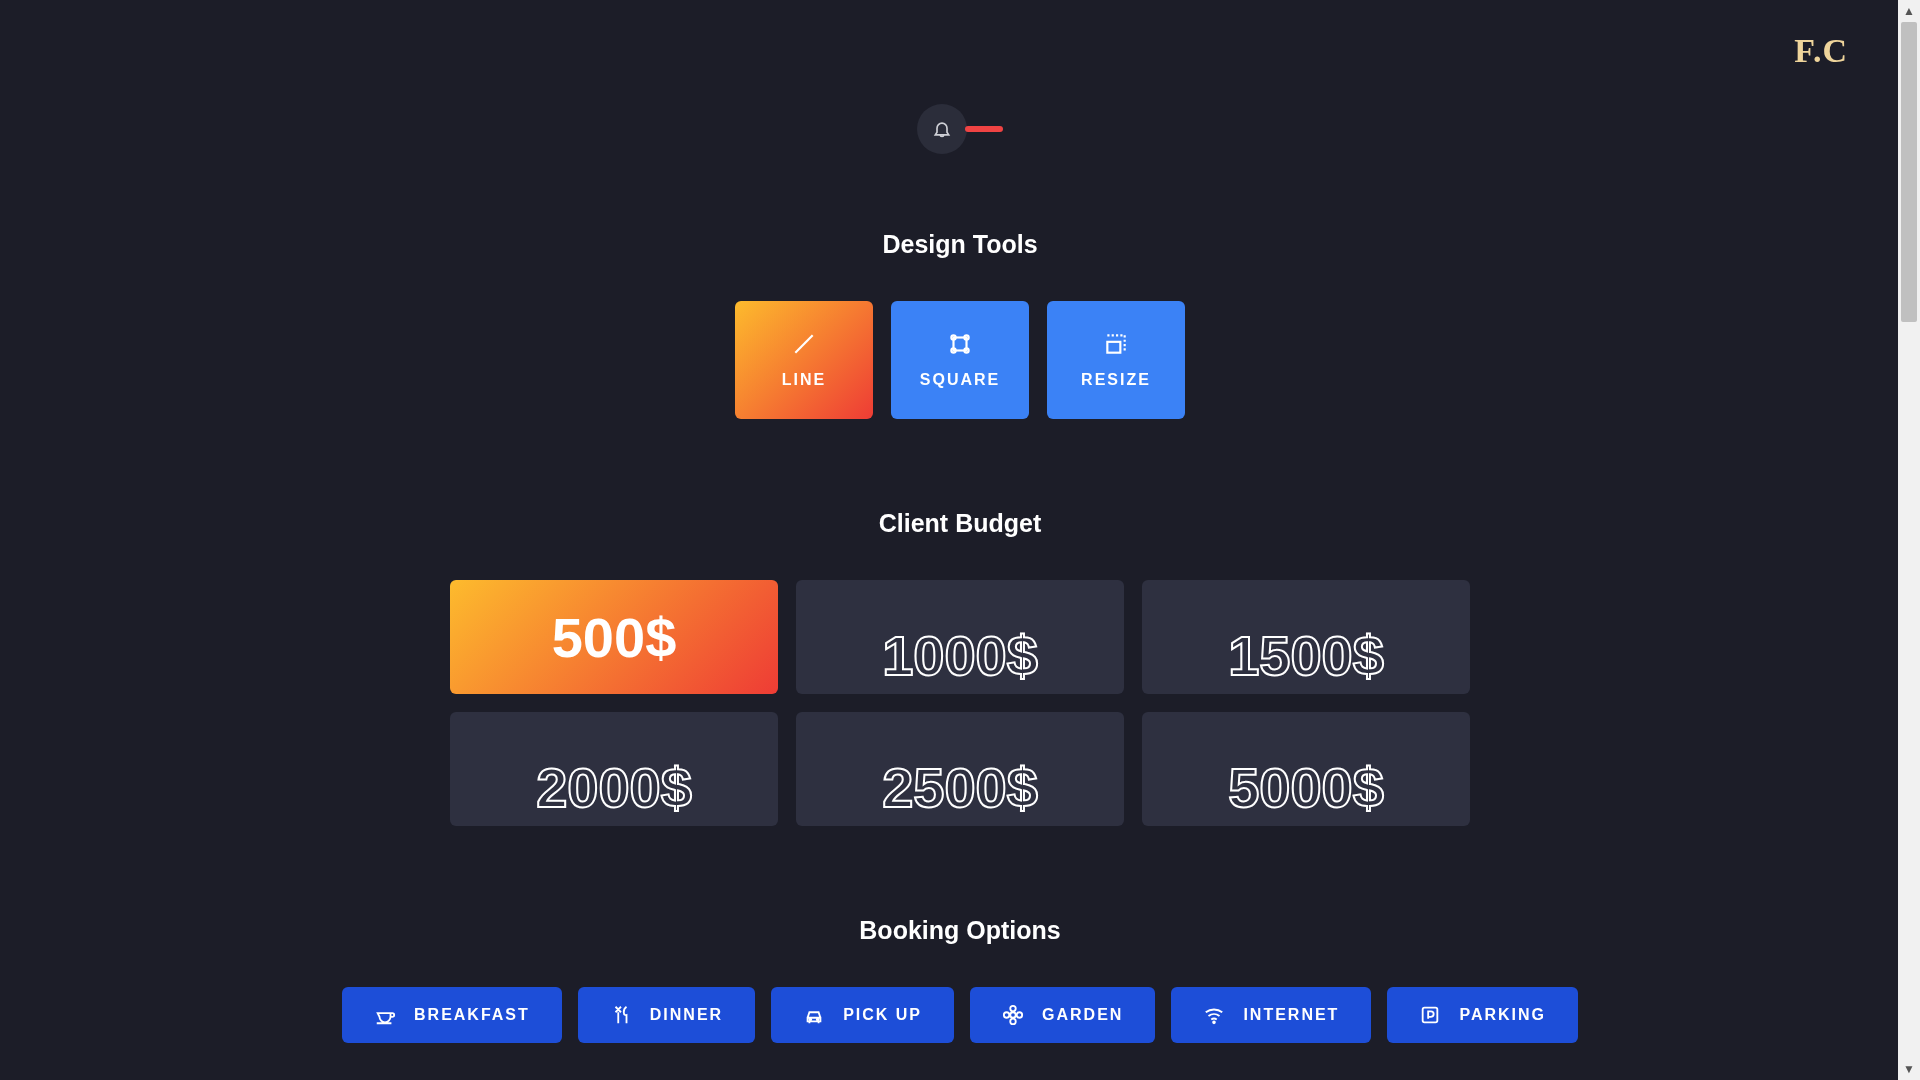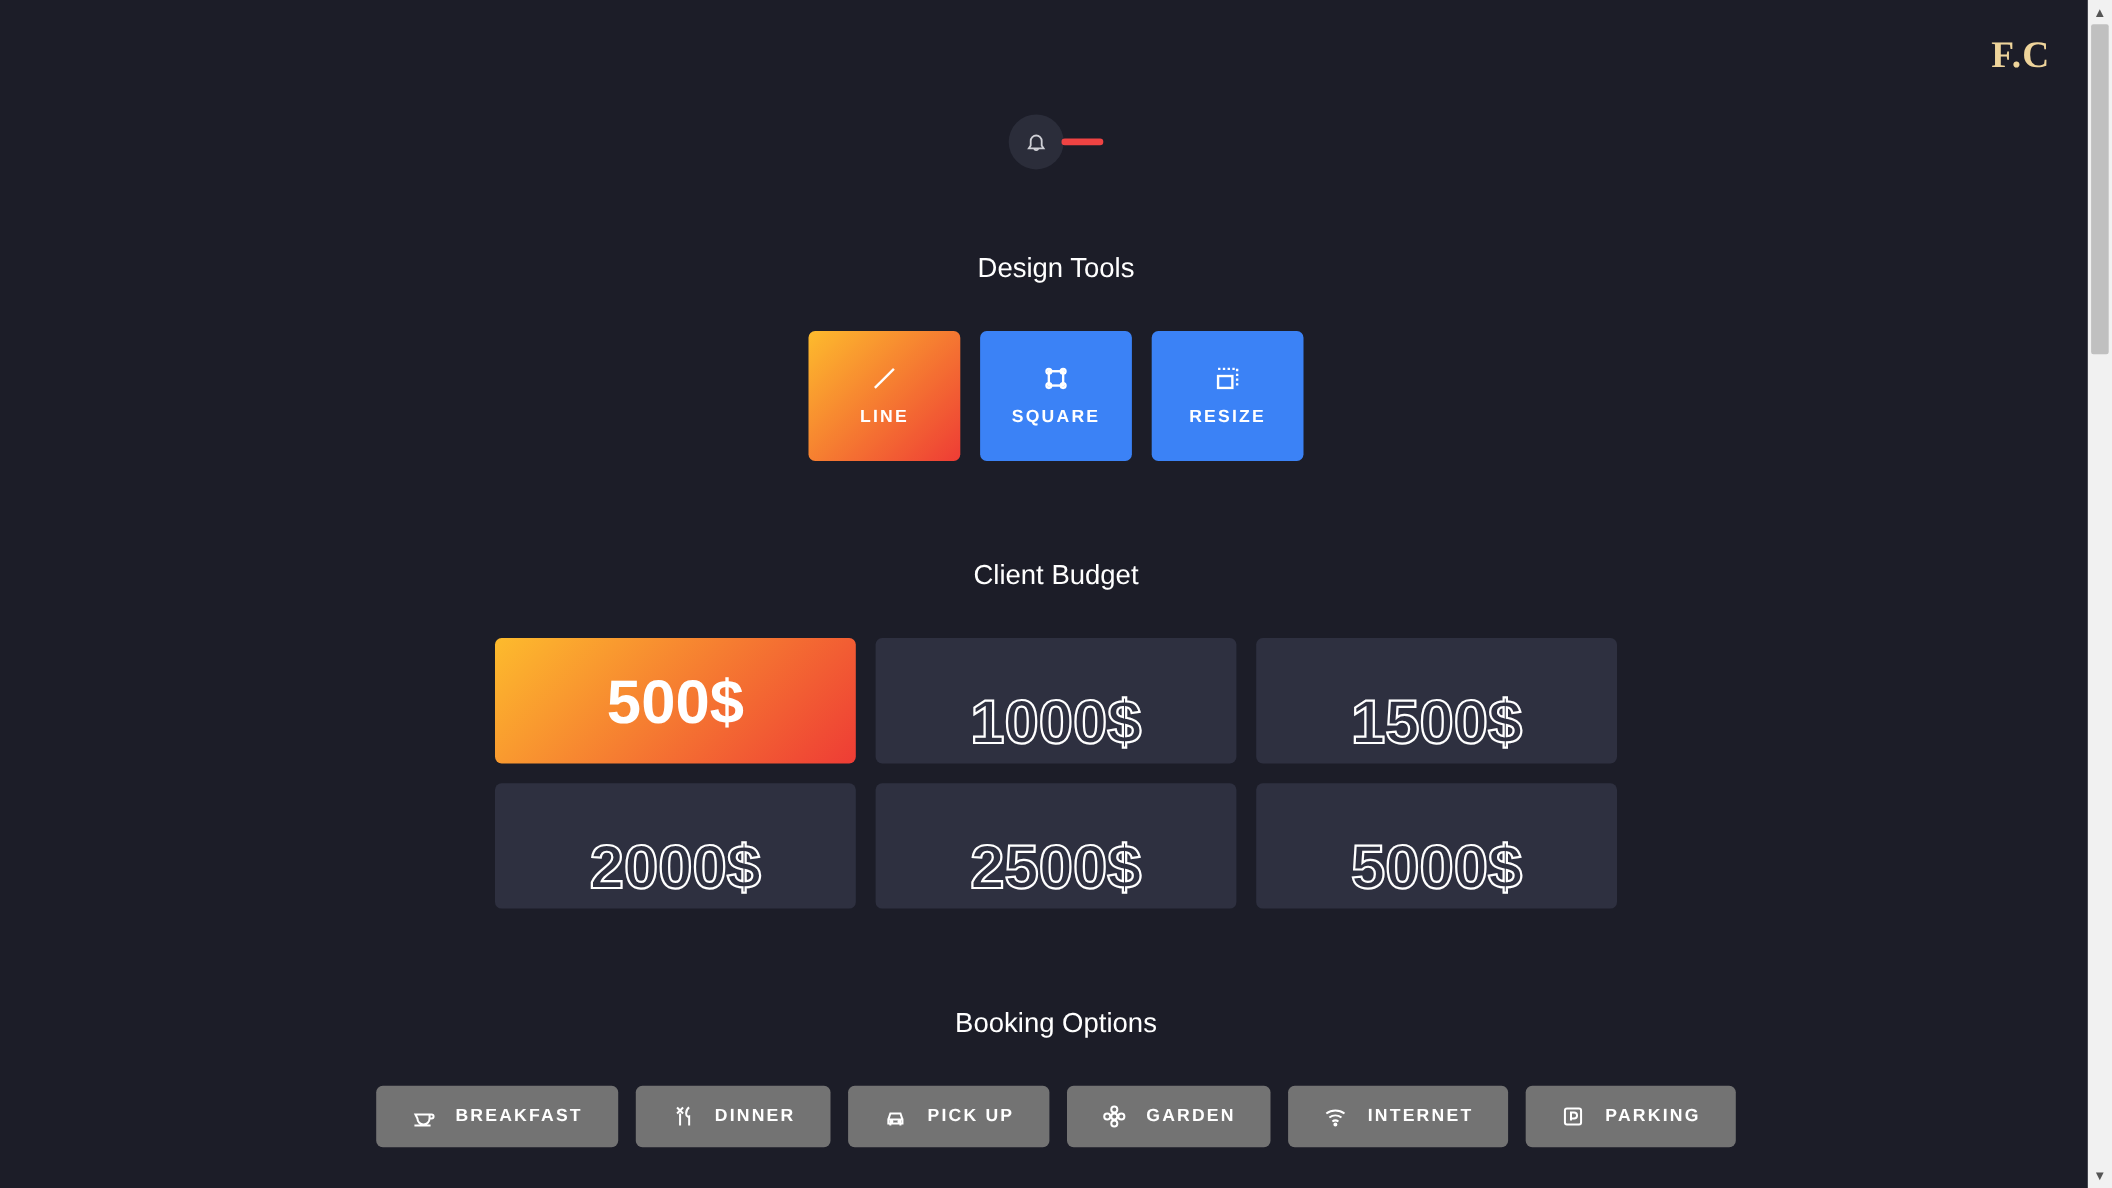--- a/index.html
+++ b/index.html
@@ -30,21 +30,21 @@
   }
   .scrollbar .thumb {
     position: absolute;
     top: 22px; left: 3px;
     width: 16px; height: 300px;
     background: #c0c0c0;
     border-radius: 2px;
   }
   .logo {
     position: absolute;
-    top: 32px; right: 56px;
+    top: 32px; right: 72px;
     font-family: Georgia, "Times New Roman", serif;
     font-weight: 800;
     font-size: 34px;
     color: #eed49b;
     letter-spacing: 1px;
   }
   .bell-row {
     position: absolute;
     top: 104px; left: 50%;
     transform: translateX(-50%);
@@ -68,21 +68,21 @@
   .content {
     width: 960px;
     margin: 0 auto;
     padding-top: 230px;
     display: flex;
     flex-direction: column;
     align-items: center;
   }
   .section-title {
     font-size: 25px;
-    font-weight: 400;
+    font-weight: 700;
     color: #fff;
     margin-bottom: 42px;
     text-align: center;
   }
   
   .tools-row {
     display: flex;
     gap: 18px;
     margin-bottom: 90px;
   }
@@ -142,21 +142,21 @@
   .booking-row {
     display: flex;
     gap: 16px;
     flex-wrap: wrap;
     justify-content: center;
     width: 1280px;
   }
   .booking {
     height: 56px;
     padding: 0 32px;
-    background: #737373;
+    background: #1d4ed8;
     border-radius: 6px;
     display: flex;
     align-items: center;
     gap: 18px;
     cursor: pointer;
   }
   .booking svg { width: 22px; height: 22px; stroke: #fff; fill: none; stroke-width: 2; }
   .booking-label { font-size: 16px; letter-spacing: 2px; font-weight: 600; }
 </style>
 </head>

